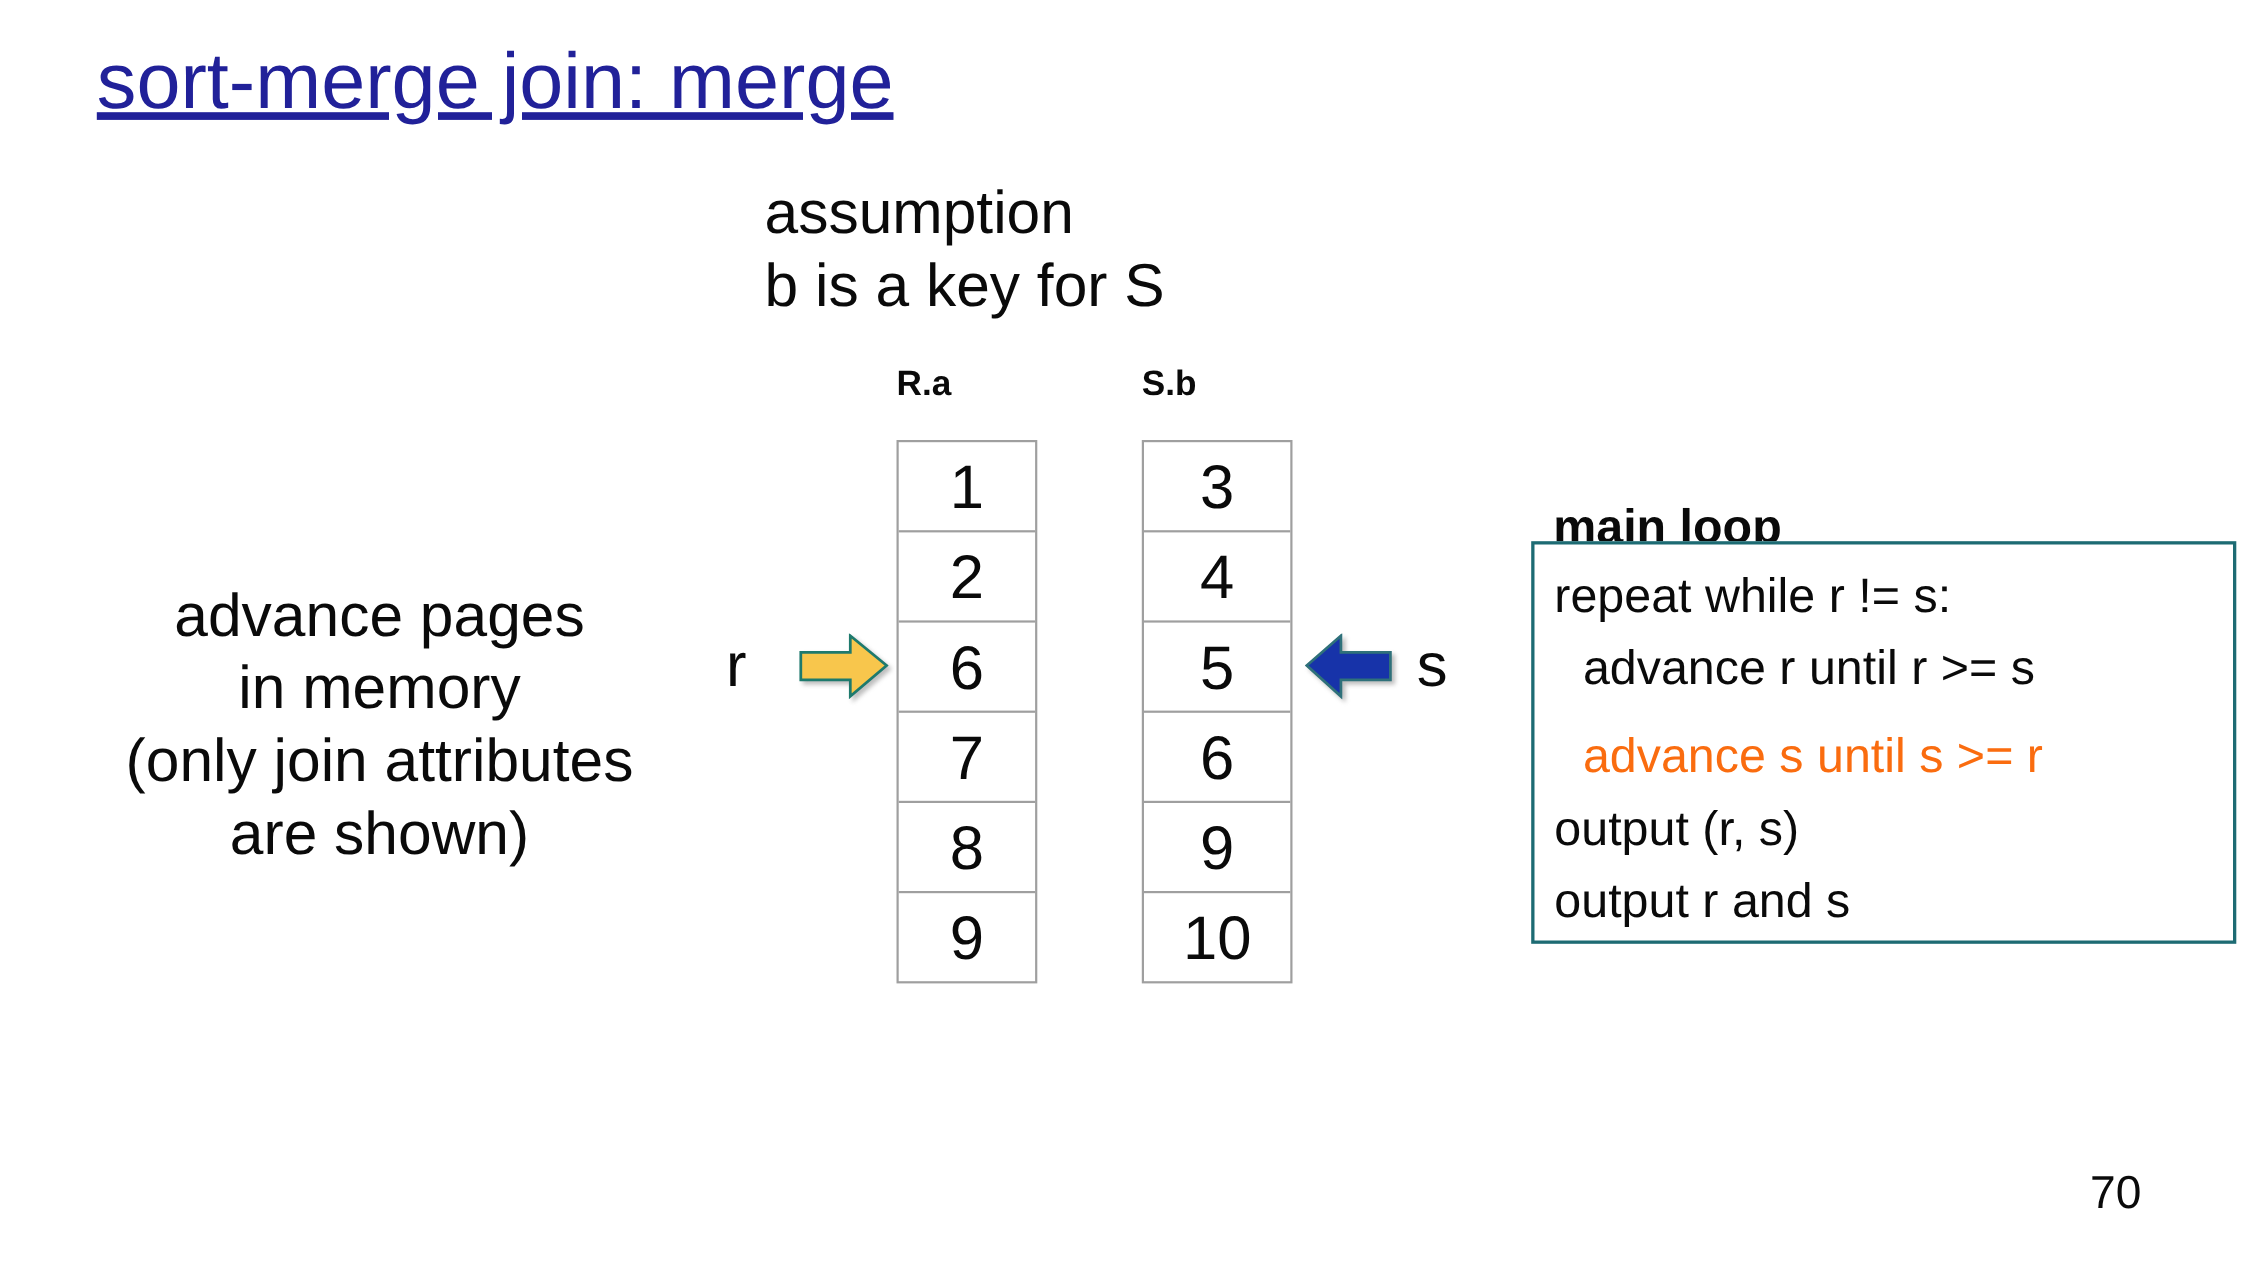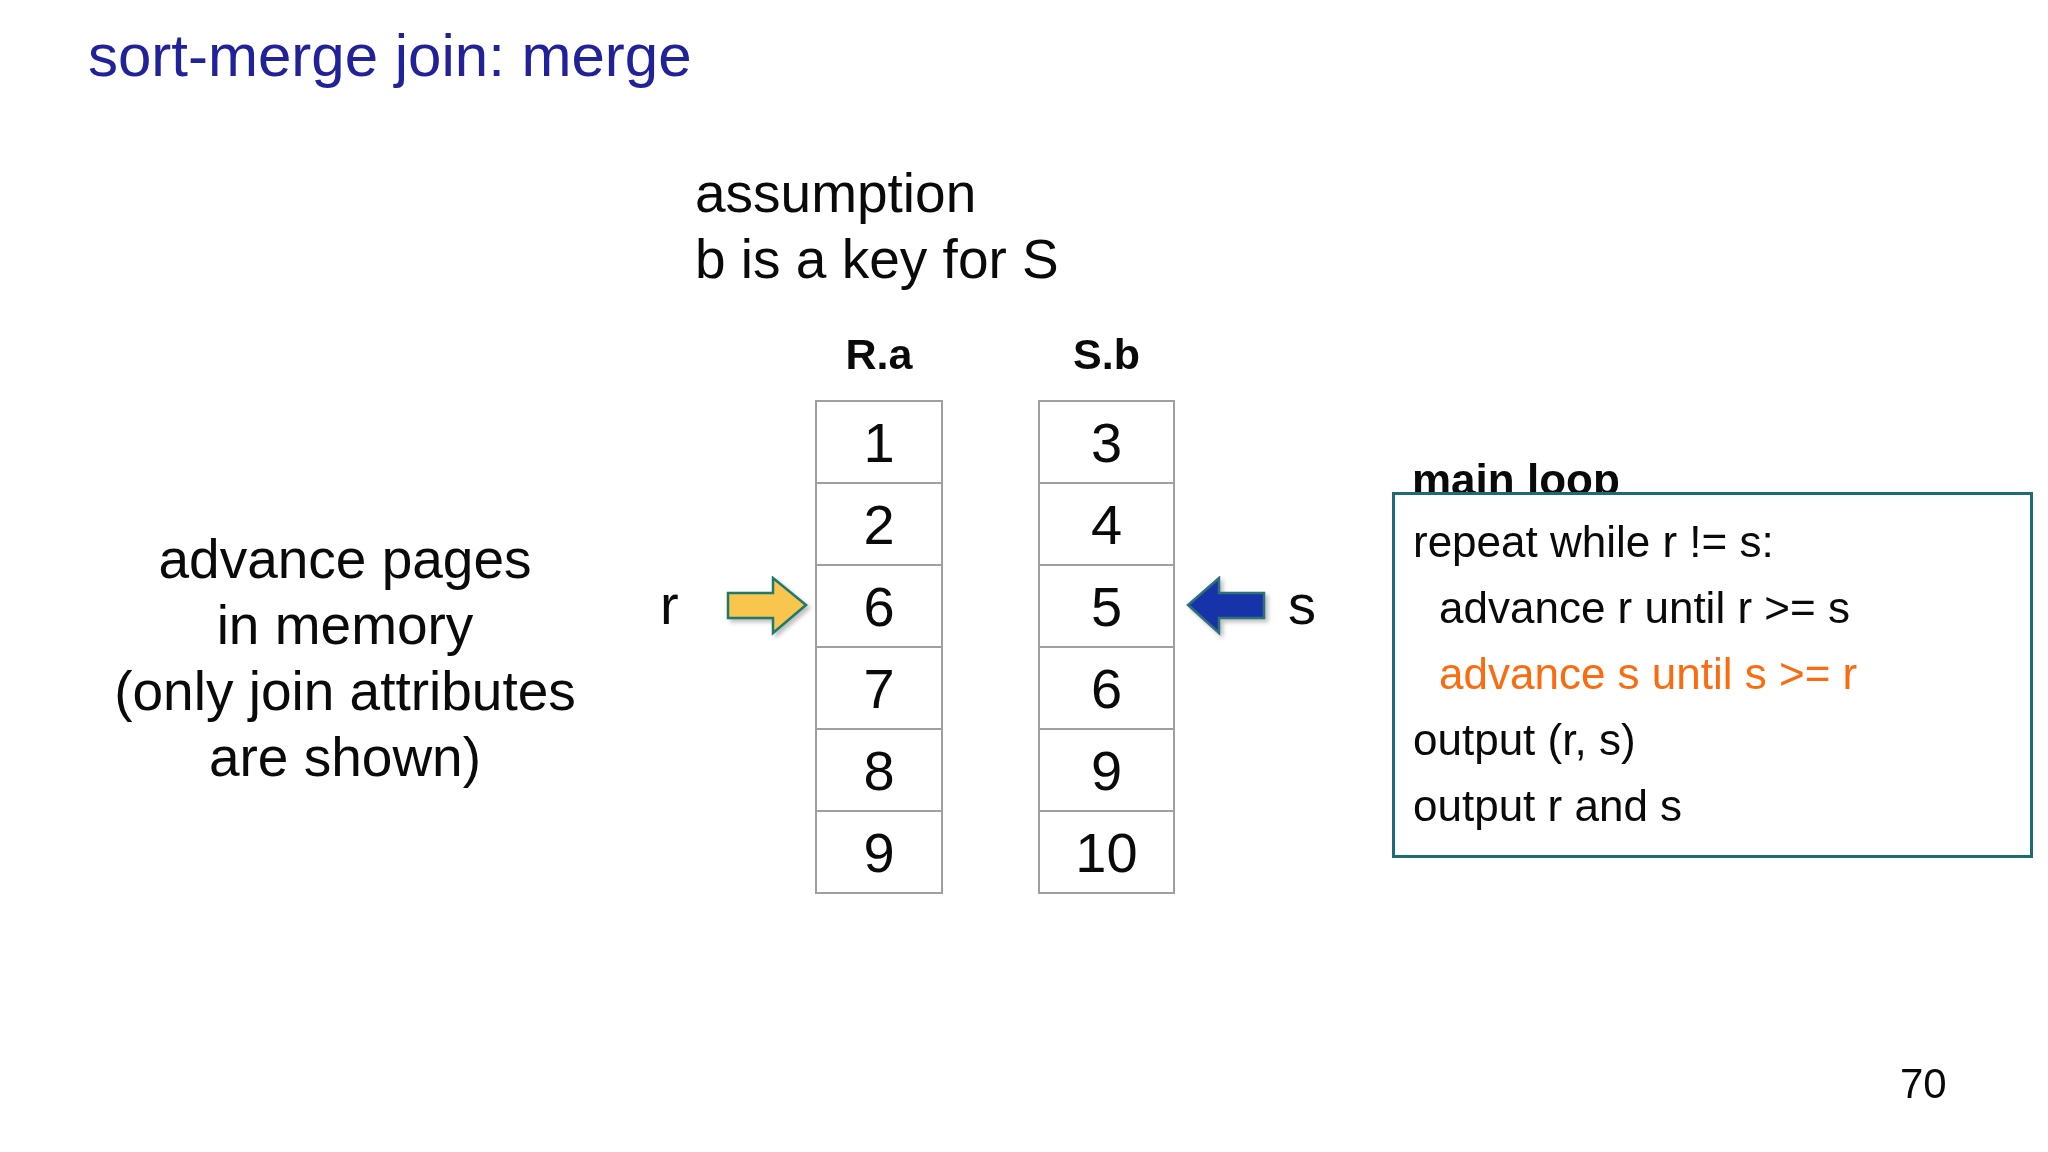--- a/index.html
+++ b/index.html
@@ -4,39 +4,40 @@
 <style>
   html,body { margin:0; padding:0; background:#ffffff; }
   .slide {
     position:relative; width:2048px; height:1152px;
     background:#ffffff; overflow:hidden;
     font-family:"Liberation Sans", sans-serif;
     color:#0a0a0a;
   }
 
   .title {
-    position:absolute; left:88px; top:10px;
-    font-size:60px; line-height:92px;
+    position:absolute; left:88px; top:28px;
+    font-size:72px; line-height:92px;
     color:var(--title-color,#212199);
     white-space:nowrap;
+    text-decoration:underline;
   }
 
   .assumption {
     position:absolute; left:695px; top:160px; width:600px;
     text-align:left; font-size:55px; line-height:66px;
   }
 
   .note {
     position:absolute; left:90px; top:526px; width:510px;
     text-align:center; font-size:55px; line-height:66px;
   }
 
   .col-header {
     position:absolute; top:330px; height:58px;
-    font-size:43px; font-weight:bold; text-align:center;
+    font-size:32px; font-weight:bold; text-align:left;
   }
   .col-header.r { left:815px; width:128px; }
   .col-header.s { left:1038px; width:137px; }
 
   .col-table {
     position:absolute; top:400px;
     border:2px solid var(--cell-border,#9f9f9f);
     background:#fff;
   }
   .col-table.r { left:815px; width:124px; }
@@ -76,21 +77,21 @@
 
   .code-box {
     position:absolute; left:1392px; top:492px;
     width:641px; height:366px; box-sizing:border-box;
     border:3px solid var(--box-border,#1d6b73);
     background:#ffffff;
   }
   .code-lines { padding:14px 0 0 18px; }
   .code-line { font-size:44px; line-height:66px; white-space:pre; }
   .code-line.indent { padding-left:26px; }
-  .code-line.highlight { color:var(--highlight,#fa6c0f); }
+  .code-line.highlight { color:var(--highlight,#fa6c0f);margin-top:14px; }
 
   .page-number {
     position:absolute; left:1900px; top:1060px;
     font-size:42px;
   }
 </style>
 </head>
 <body>
 
 <div class="slide">

